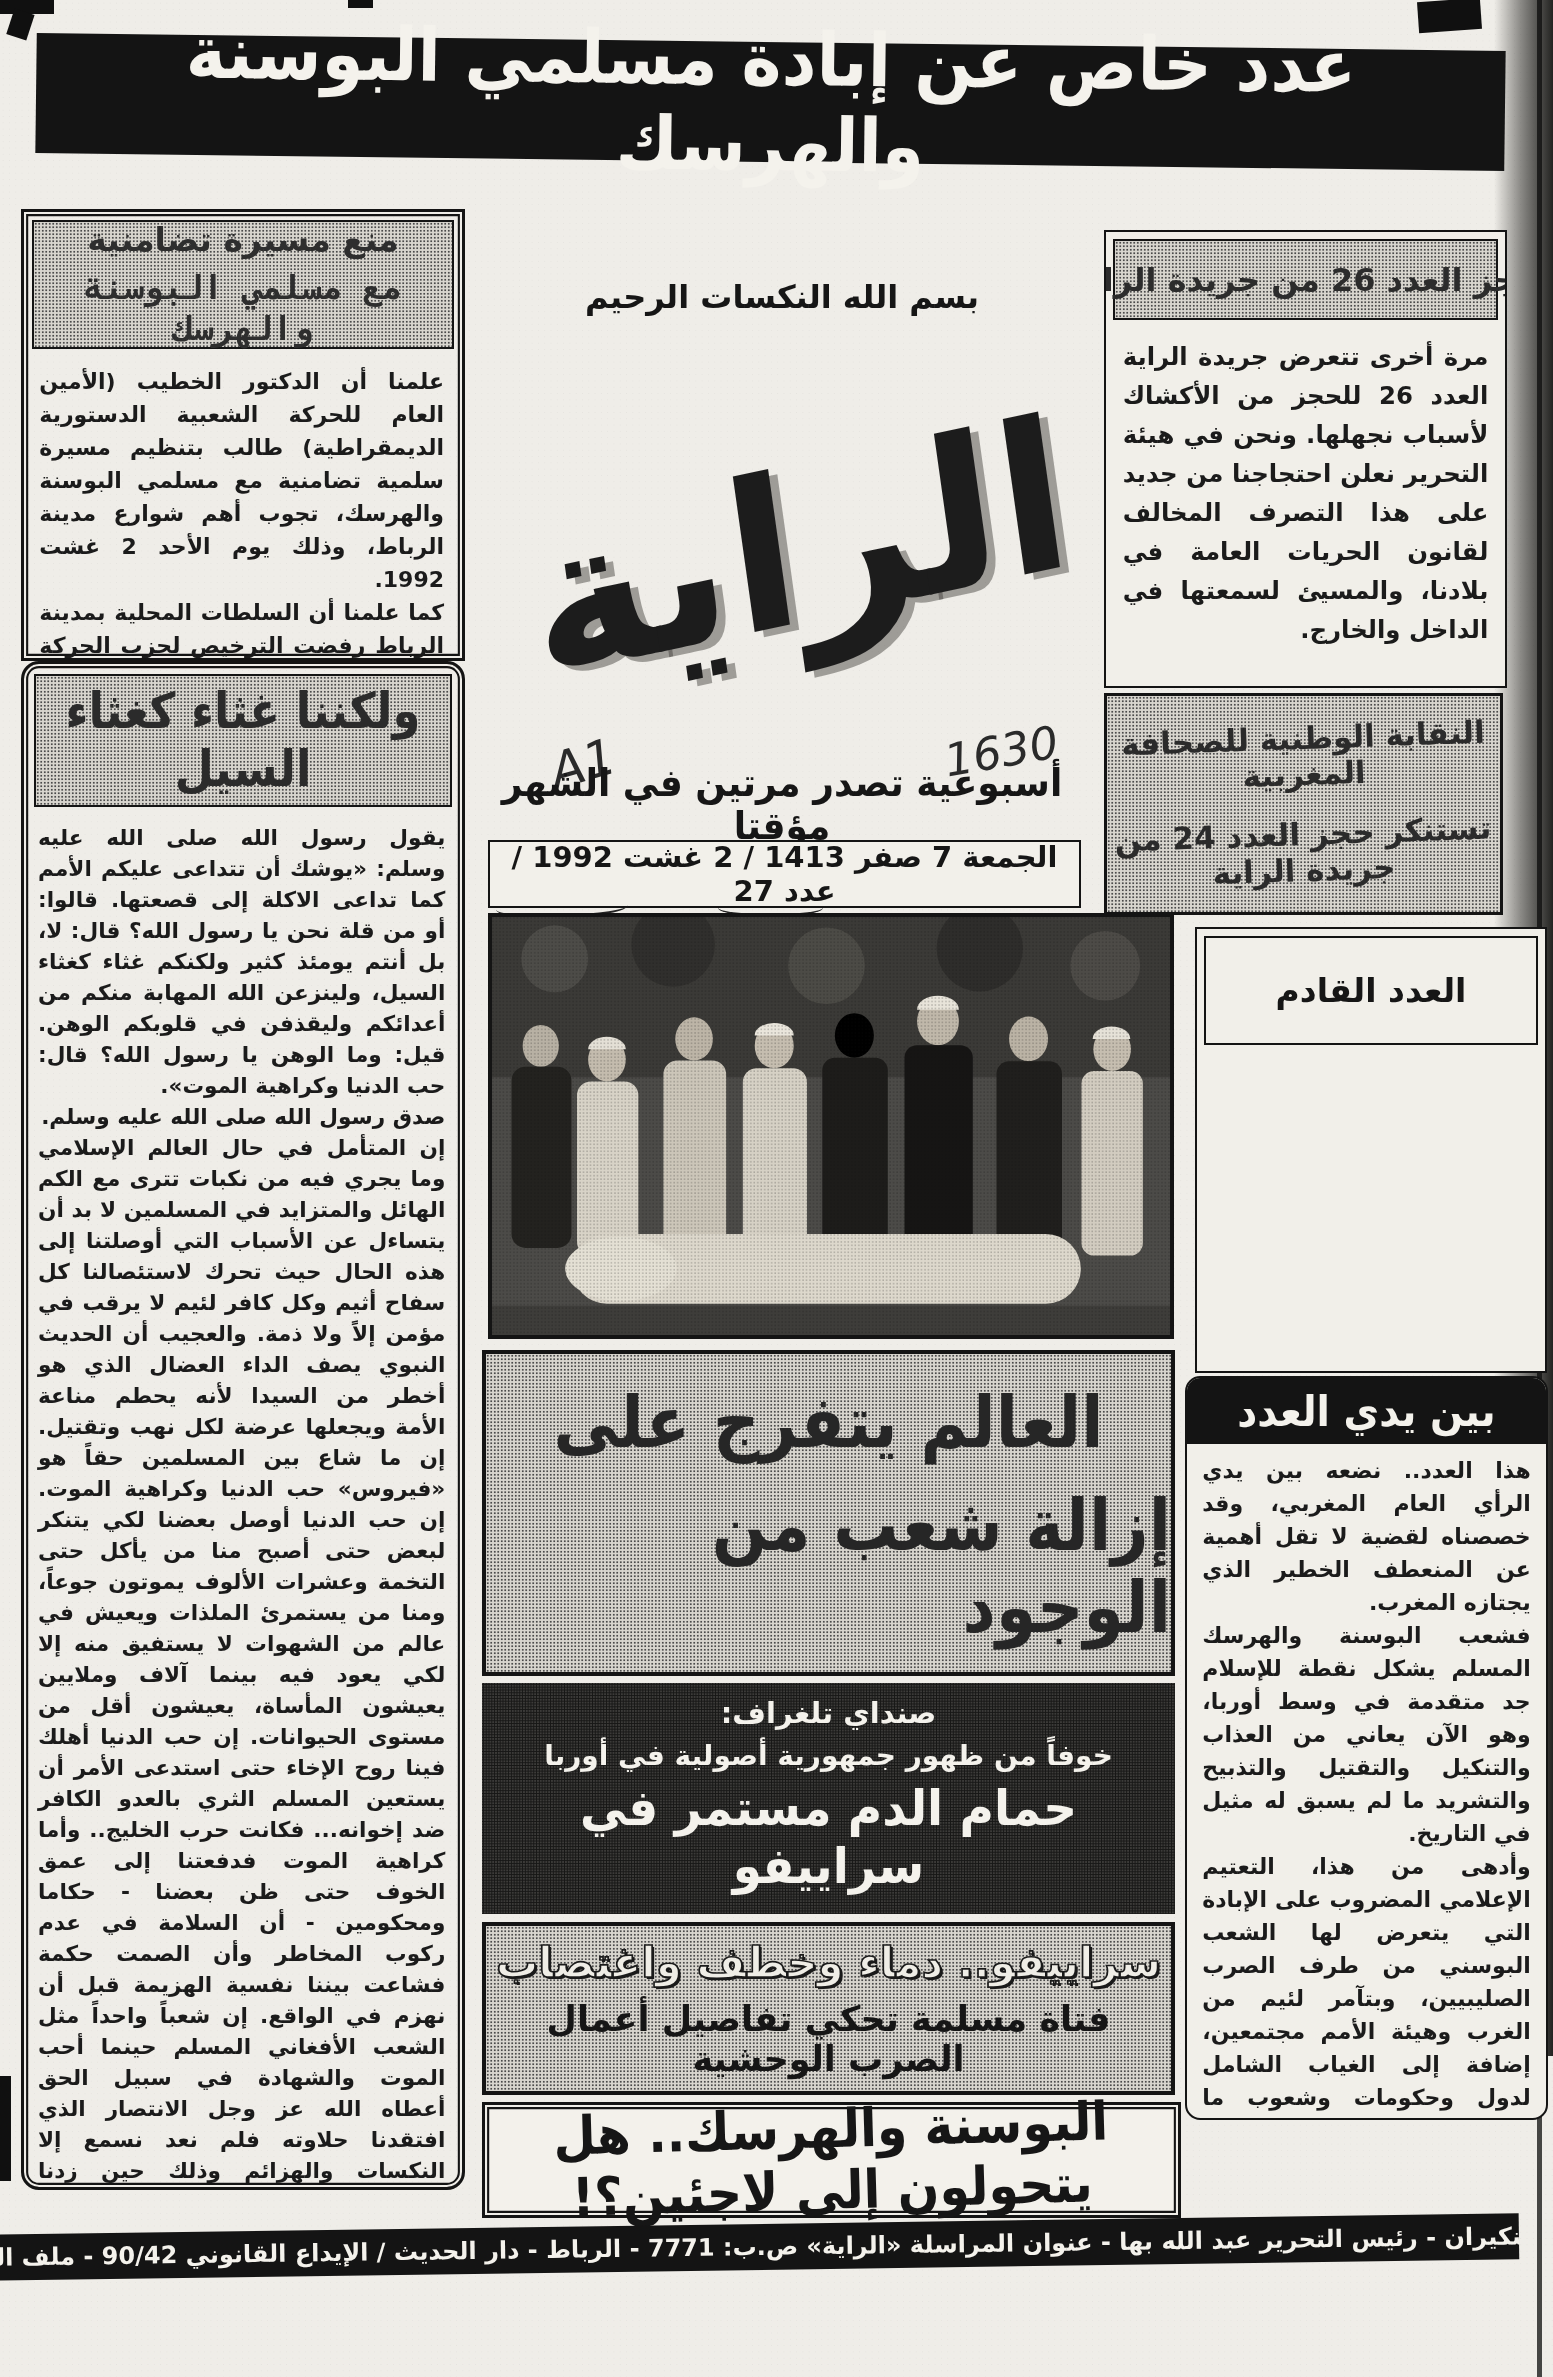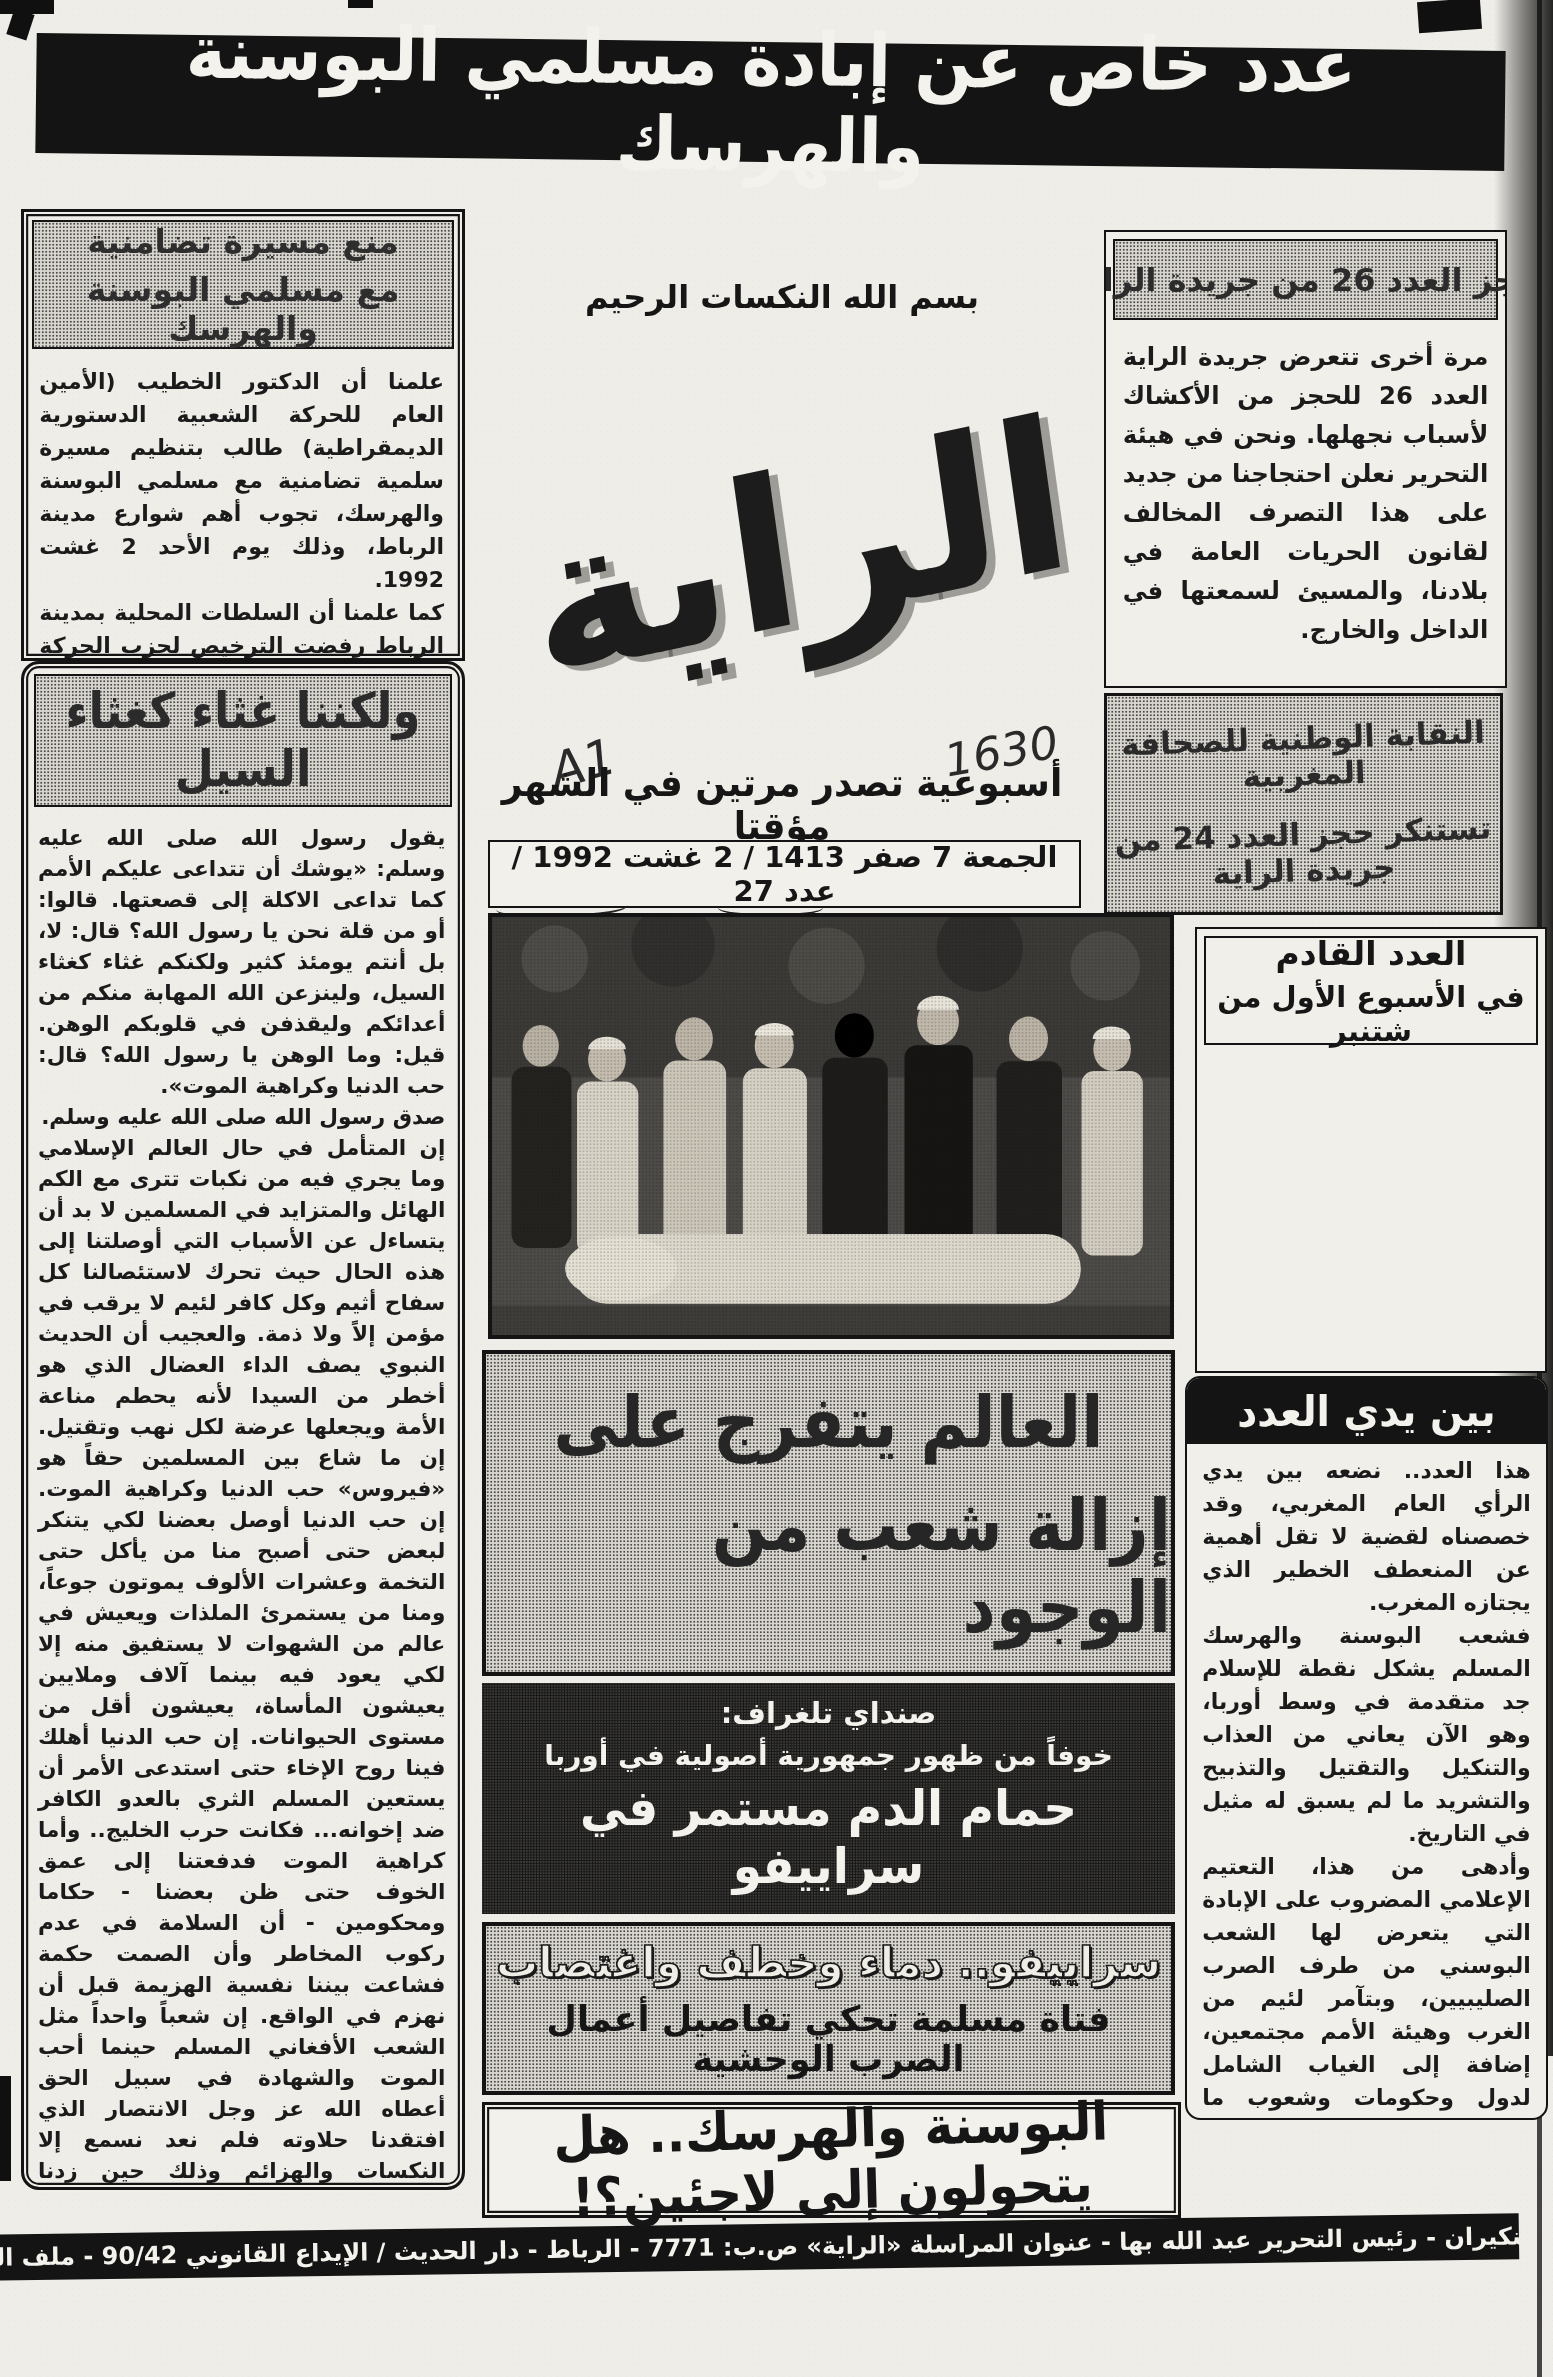--- a/index.html
+++ b/index.html
@@ -46,21 +46,21 @@
 <div class="abs" style="right:0;top:0;width:59px;height:2056px;background:linear-gradient(to left, rgba(18,18,16,0.92), rgba(18,18,16,0.45) 55%, rgba(18,18,16,0));"></div>
 <div class="abs" style="right:11px;top:0;width:4.9px;height:2377px;background:rgba(12,12,12,0.75);"></div>
 
 <div class="abs ink center" style="left:36px;top:42px;width:1469px;height:120px;transform:rotate(0.7deg);">
   <div class="white" style="font-size:68px;font-weight:bold;transform:scaleY(1.08);letter-spacing:1.4px;">عدد خاص عن إبادة مسلمي البوسنة والهرسك</div>
 </div>
 
 <div class="abs frame" style="left:21px;top:209px;width:438px;height:446px;overflow:hidden;">
   <div class="halftone center" style="margin:8.4px;border:2.1px solid #141414;height:125px;flex-direction:column;">
     <div style="font-size:33px;font-weight:bold;color:#2e2e2e;">منع مسيرة تضامنية</div>
-    <div style="font-size:33px;font-weight:bold;color:#2e2e2e;margin-top:9.8px;">مع مسلمي البوسنة والهرسك</div>
+    <div style="font-size:33px;font-weight:bold;color:#2e2e2e;margin-top:9.8px;font-family:Liberation Mono, monospace;">مع مسلمي البوسنة والهرسك</div>
   </div>
   <div class="body-text" style="padding:7px 18px 7px 15.3px;">علمنا أن الدكتور الخطيب (الأمين العام للحركة الشعبية الدستورية الديمقراطية) طالب بتنظيم مسيرة سلمية تضامنية مع مسلمي البوسنة والهرسك، تجوب أهم شوارع مدينة الرباط، وذلك يوم الأحد 2 غشت 1992.
 كما علمنا أن السلطات المحلية بمدينة الرباط رفضت الترخيص لحزب الحركة الشعبية الدستورية الديمقراطية بتنظيم هذه المسيرة.</div>
 </div>
 
 <div class="abs frame" style="left:21px;top:661px;width:438px;height:1523px;border-radius:18px;overflow:hidden;">
   <div class="halftone center" style="margin:9.8px;border:2.1px solid #141414;height:129px;">
     <div style="font-size:45px;font-weight:bold;color:#2b2b2b;transform:scaleY(1.1);">ولكننا غثاء كغثاء السيل</div>
   </div>
   <div class="body-text" style="padding:5.6px 16.7px 0 14px;font-size:21.6px;line-height:31px;">يقول رسول الله صلى الله عليه وسلم: «يوشك أن تتداعى عليكم الأمم كما تداعى الاكلة إلى قصعتها. قالوا: أو من قلة نحن يا رسول الله؟ قال: لا، بل أنتم يومئذ كثير ولكنكم غثاء كغثاء السيل، ولينزعن الله المهابة منكم من أعدائكم وليقذفن في قلوبكم الوهن. قيل: وما الوهن يا رسول الله؟ قال: حب الدنيا وكراهية الموت».
@@ -163,21 +163,20 @@
 </div>
 
 <div class="abs halftone col center" style="left:1104px;top:693px;width:399px;height:222px;border:3.5px solid #141414;box-sizing:border-box;justify-content:space-evenly;">
   <div style="font-size:31px;font-weight:bold;color:#2b2b2b;transform:rotate(-2deg);">النقابة الوطنية للصحافة المغربية</div>
   <div style="font-size:31px;font-weight:bold;color:#2b2b2b;transform:rotate(-2deg);">تستنكر حجز العدد 24 من جريدة الراية</div>
 </div>
 
 <div class="abs thinframe" style="left:1195px;top:927px;width:348px;height:442px;overflow:hidden;background:#f1efe9;">
   <div class="center col" style="margin:7px;border:2.1px solid #141414;height:105px;">
     <div style="font-size:33px;font-weight:bold;">العدد القادم</div>
-    <div style="font-size:29px;font-weight:bold;margin-top:7px;">في الأسبوع الأول من شتنبر</div>
   </div>
 </div>
 
 <div class="abs thinframe" style="left:1185px;top:1376px;width:359px;height:740px;border-radius:15.3px;overflow:hidden;background:#f1efe9;">
   <div class="ink center" style="height:66px;">
     <div class="white" style="font-size:39px;font-weight:bold;transform:scaleY(1.08);">بين يدي العدد</div>
   </div>
   <div class="body-text" style="padding:9.8px 15.3px;font-size:22px;line-height:33px;">هذا العدد.. نضعه بين يدي الرأي العام المغربي، وقد خصصناه لقضية لا تقل أهمية عن المنعطف الخطير الذي يجتازه المغرب.
 فشعب البوسنة والهرسك المسلم يشكل نقطة للإسلام جد متقدمة في وسط أوربا، وهو الآن يعاني من العذاب والتنكيل والتقتيل والتذبيح والتشريد ما لم يسبق له مثيل في التاريخ.
 وأدهى من هذا، التعتيم الإعلامي المضروب على الإبادة التي يتعرض لها الشعب البوسني من طرف الصرب الصليبيين، وبتآمر لئيم من الغرب وهيئة الأمم مجتمعين، إضافة إلى الغياب الشامل لدول وحكومات وشعوب ما يسمى بالعالم الإسلامي.

